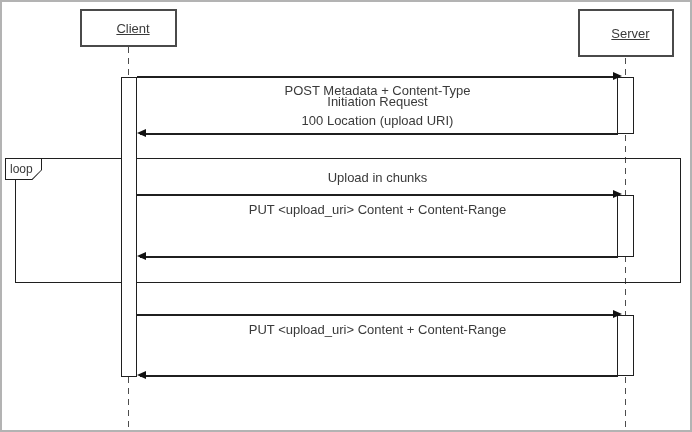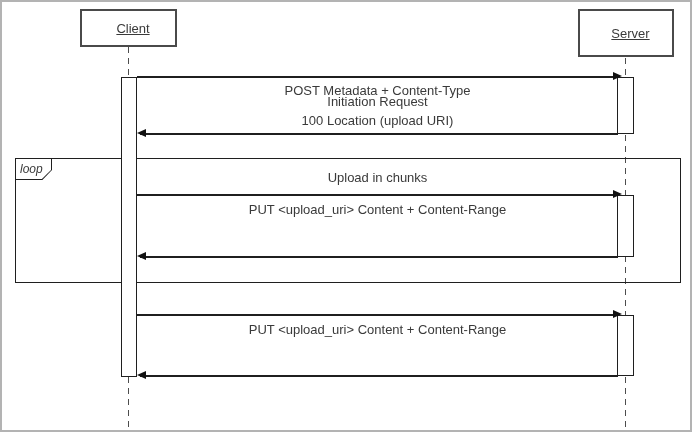--- a/index.html
+++ b/index.html
@@ -74,21 +74,21 @@
 </style>
 </head>
 <body>
 
 <div id="stage">
 
   <div class="abs lifeline" style="left:126px;top:45px;height:384px;"></div>
   <div class="abs lifeline" style="left:623px;top:45px;height:384px;"></div>
 
   <div class="abs loop-frame" style="left:13px;top:156px;width:666px;height:125px;"></div>
-  <div class="abs loop-tag" style="left:13px;top:156px;width:37px;height:22px;font-style:italic;">
+  <div class="abs loop-tag" style="left:3px;top:156px;width:37px;height:22px;">
     <div class="loop-tag-inner">loop</div>
   </div>
 
   <div class="abs activation" style="left:119px;top:75px;width:16px;height:300px;"></div>
   <div class="abs activation" style="left:615px;top:75px;width:17px;height:57px;"></div>
   <div class="abs activation" style="left:615px;top:193px;width:17px;height:62px;"></div>
   <div class="abs activation" style="left:615px;top:313px;width:17px;height:61px;"></div>
 
   <div class="abs actor-box" style="left:78px;top:7px;width:97px;height:38px;">
     <span>Client</span>

